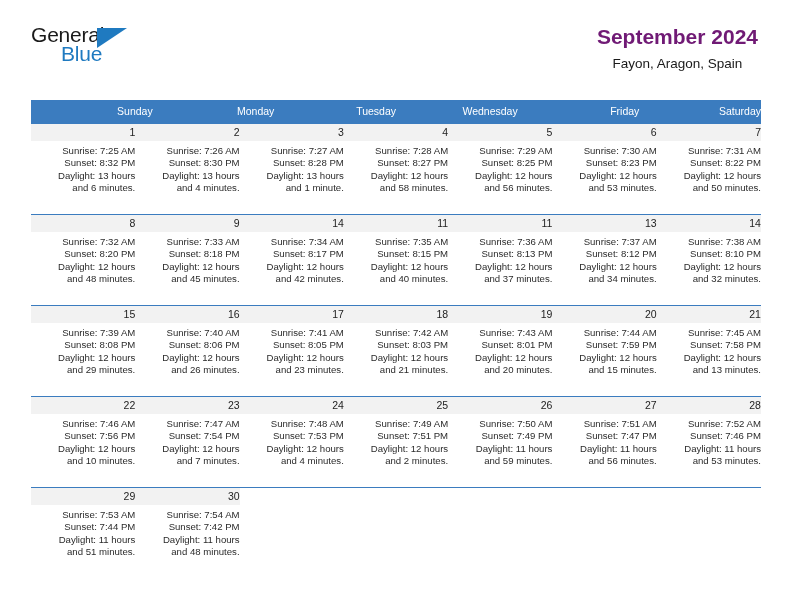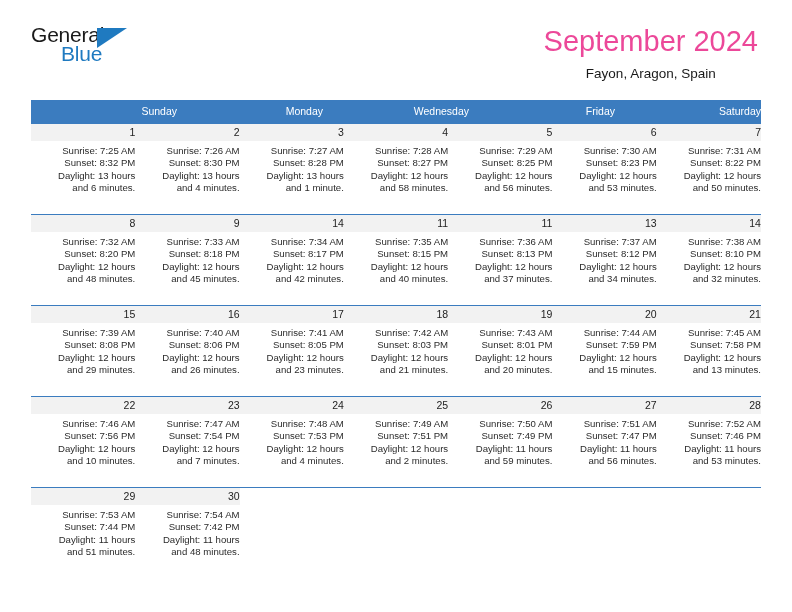--- a/index.html
+++ b/index.html
@@ -51,23 +51,23 @@
     left: 30px; top: 19px;
     font-size: 21px;
     color: #1f7ac0;
     letter-spacing: -0.2px;
   }
   .titles {
     text-align: right;
     padding-top: 1px;
   }
   .cal-title {
-    font-size: 29px;
-    color: #ec4899;
-    font-weight: normal;
+    font-size: 21px;
+    color: #701a75;
+    font-weight: bold;
     line-height: 1.16;
     white-space: nowrap;
   }
   .cal-sub {
     font-size: 13.5px;
     color: #1a1a1a;
     margin-top: 7px;
     white-space: nowrap;
     text-align: center;
   }
@@ -144,20 +144,21 @@
       <div class="cal-title">September 2024</div>
       <div class="cal-sub">Fayon, Aragon, Spain</div>
     </div>
   </div>
 
   <div class="cal">
 
     <div class="week-head">
       <div class="hcell">Sunday</div>
       <div class="hcell">Monday</div>
+      <div class="hcell">Tuesday</div>
       <div class="hcell">Wednesday</div>
       <div class="hcell">Friday</div>
       <div class="hcell">Saturday</div>
     </div>
 
     <div class="week">
       <div class="cell">
         <div class="daynum-band"><span>1</span></div>
         <div class="lines">
           <div>Sunrise: 7:25 AM</div>

